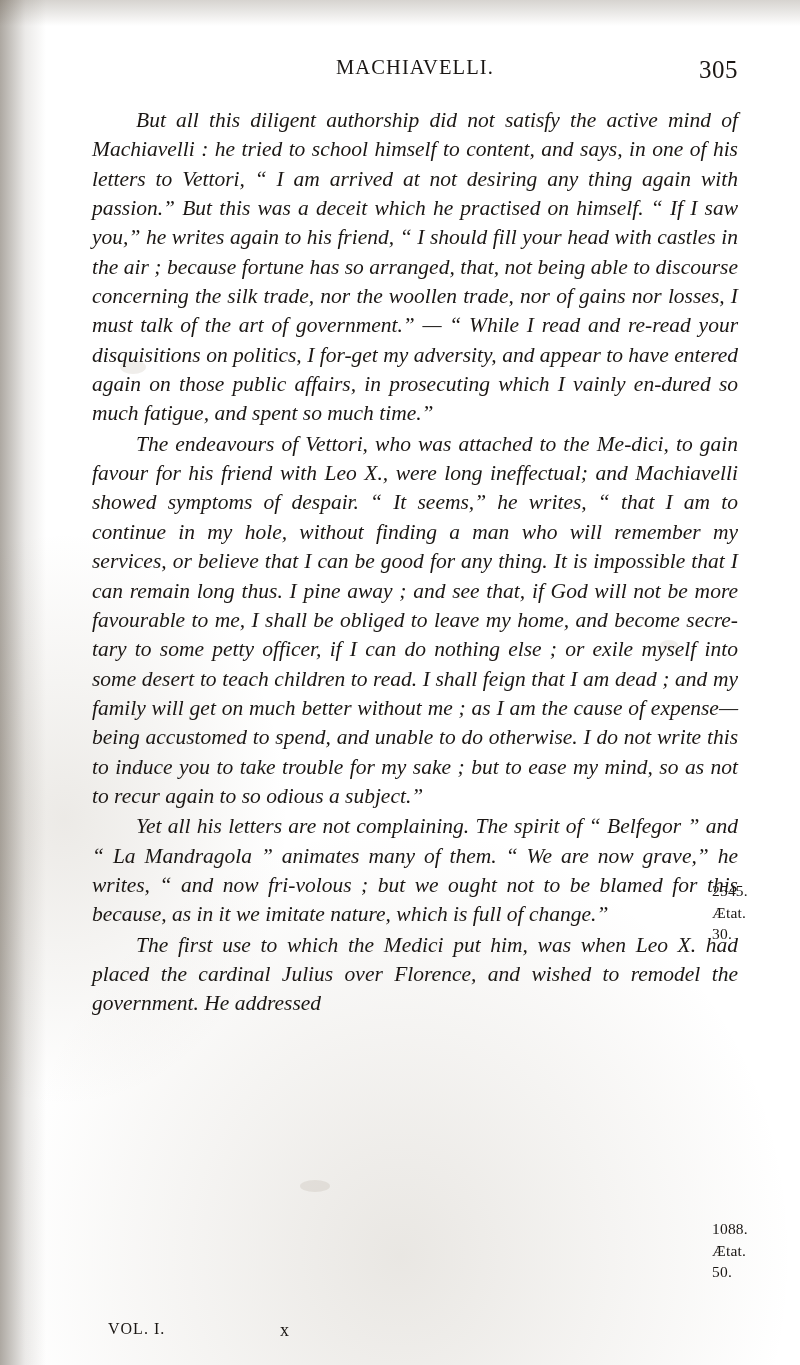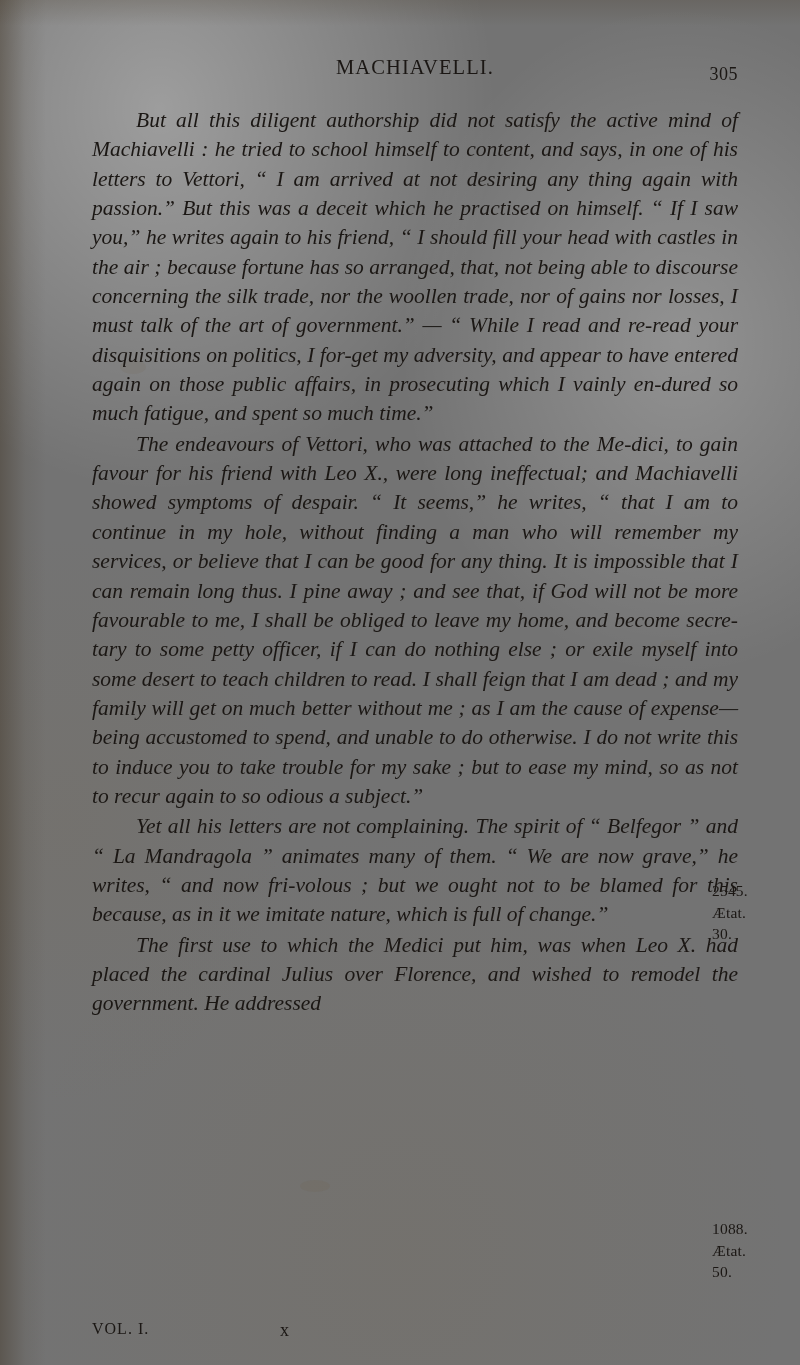--- a/index.html
+++ b/index.html
@@ -5,21 +5,21 @@
   html, body {
     margin: 0;
     padding: 0;
     background: #c9c3b4;
   }
   #page {
     position: relative;
     width: 800px;
     height: 1365px;
     margin: 0 auto;
-    background: #737373;
+    background: #ffffff;
     overflow: hidden;
     font-family: "Liberation Serif", serif;
     color: #1b1714;
   }
   
   #page::before {
     content: "";
     position: absolute;
     left: 0; top: 0; right: 0; bottom: 0;
     background:
@@ -61,22 +61,22 @@
     left: 0; right: 0;
     text-align: center;
     font-size: 20.5px;
     letter-spacing: 1.1px;
     font-variant: small-caps;
     text-transform: uppercase;
   }
   .runhead .folio {
     position: absolute;
     right: 0;
-    top: 8px;
-    font-size: 18px;
+    top: 0;
+    font-size: 25px;
     letter-spacing: 0.5px;
   }
   p.body {
     margin: 0;
     font-size: 21.5px;
     line-height: 1.365;
     text-align: justify;
     text-indent: 44px;
     hyphens: none;
     font-style: italic;
@@ -103,20 +103,21 @@
     right: 62px;
     bottom: 26px;
     z-index: 3;
     font-size: 17px;
     letter-spacing: 1px;
   }
   .footline .vol {
     font-variant: small-caps;
     text-transform: uppercase;
     font-size: 16px;
+    margin-left: 16px;
   }
   .footline .sig {
     position: absolute;
     left: 188px;
     top: 1px;
     font-size: 18px;
   }
   
   .spot {
     position: absolute;

